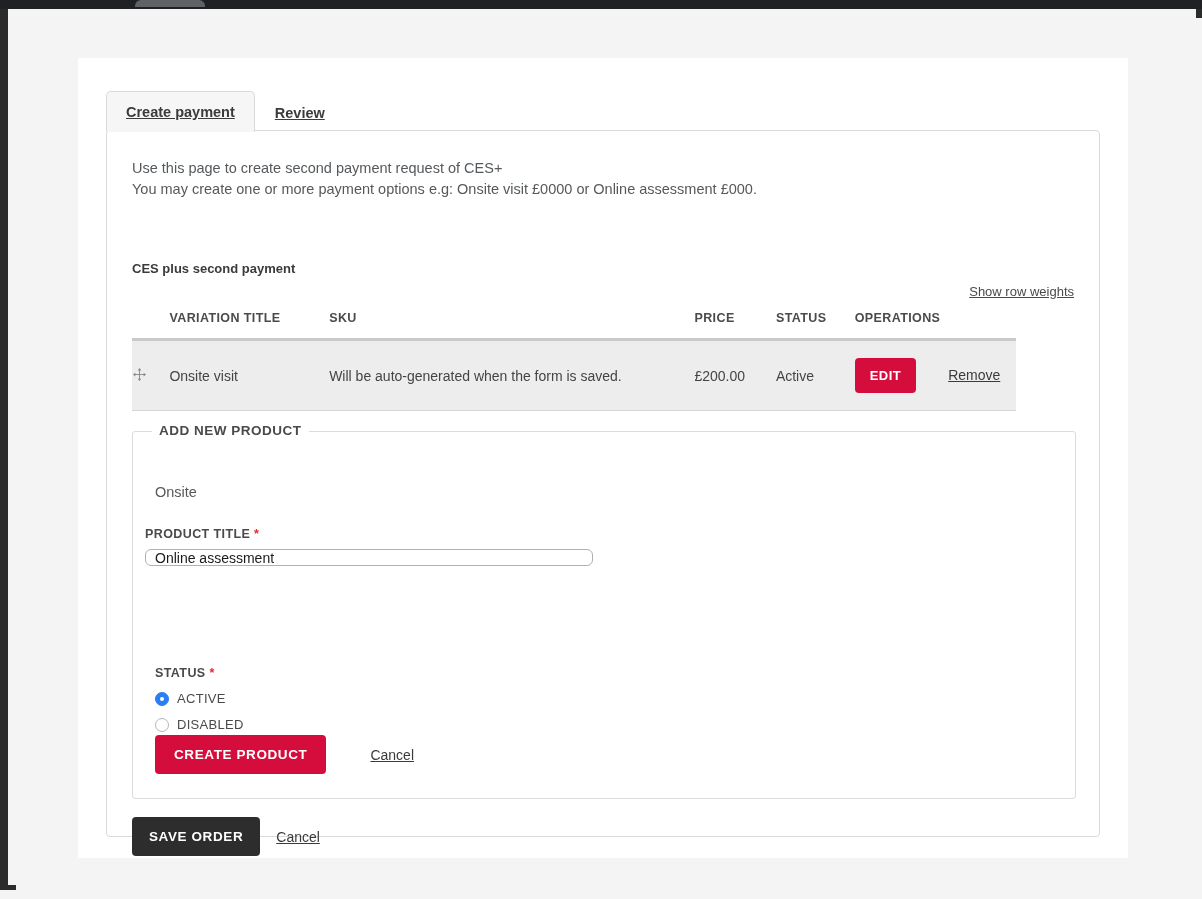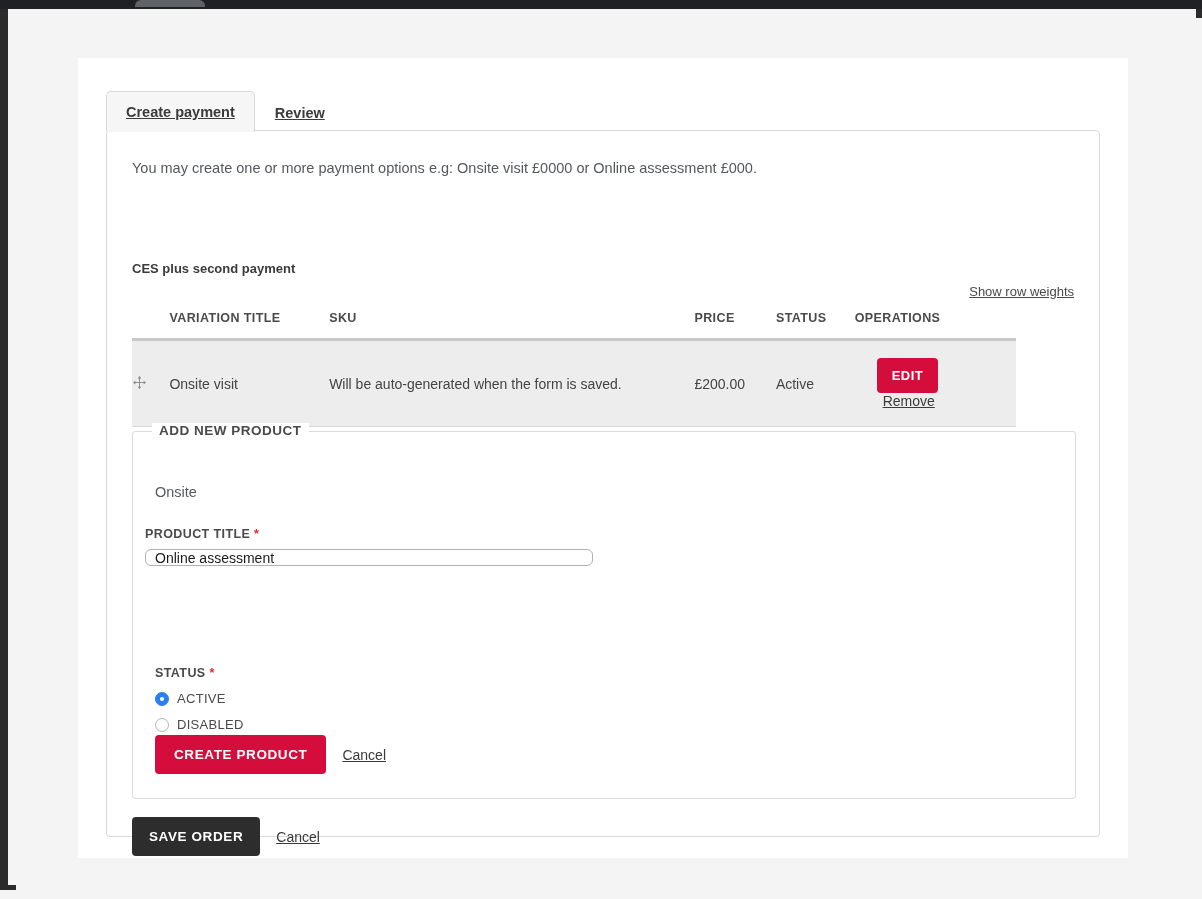--- a/index.html
+++ b/index.html
@@ -179,21 +179,20 @@
     background: #d50d3c;
     color: #ffffff;
     font-size: 13px;
     font-weight: bold;
     letter-spacing: 0.5px;
     padding: 10px 15px;
     border: none;
     border-radius: 4px;
     cursor: pointer;
     font-family: "Liberation Sans", sans-serif;
-    margin-left: 22px;
   }
   .link-remove {
     font-size: 14px;
     color: #3b3b3b;
     text-decoration: underline;
     margin-left: 28px;
     cursor: pointer;
   }
 
   
@@ -332,20 +331,21 @@
     margin-left: 16px;
     cursor: pointer;
   }
 
   .actions-inner {
     position: absolute;
     left: 22px;
     top: 303px;
     display: flex;
     align-items: center;
+    gap: 28px;
   }
   .actions-outer {
     position: absolute;
     left: 25px;
     top: 686px;
     display: flex;
     align-items: center;
   }
 </style>
 </head>
@@ -365,20 +365,21 @@
           <span class="lbl">Create payment</span>
         </div>
         <div class="tab">
           <span class="lbl">Review</span>
         </div>
       </div>
 
       <div class="panel">
 
         <div class="intro">
+          <div>Use this page to create second payment request of CES+</div>
           <div>You may create one or more payment options e.g: Onsite visit £0000 or Online assessment £000.</div>
         </div>
 
         <div class="section-title">CES plus second payment</div>
 
         <div class="row-weights">Show row weights</div>
 
         <table class="tbl">
           <thead>
             <tr>

